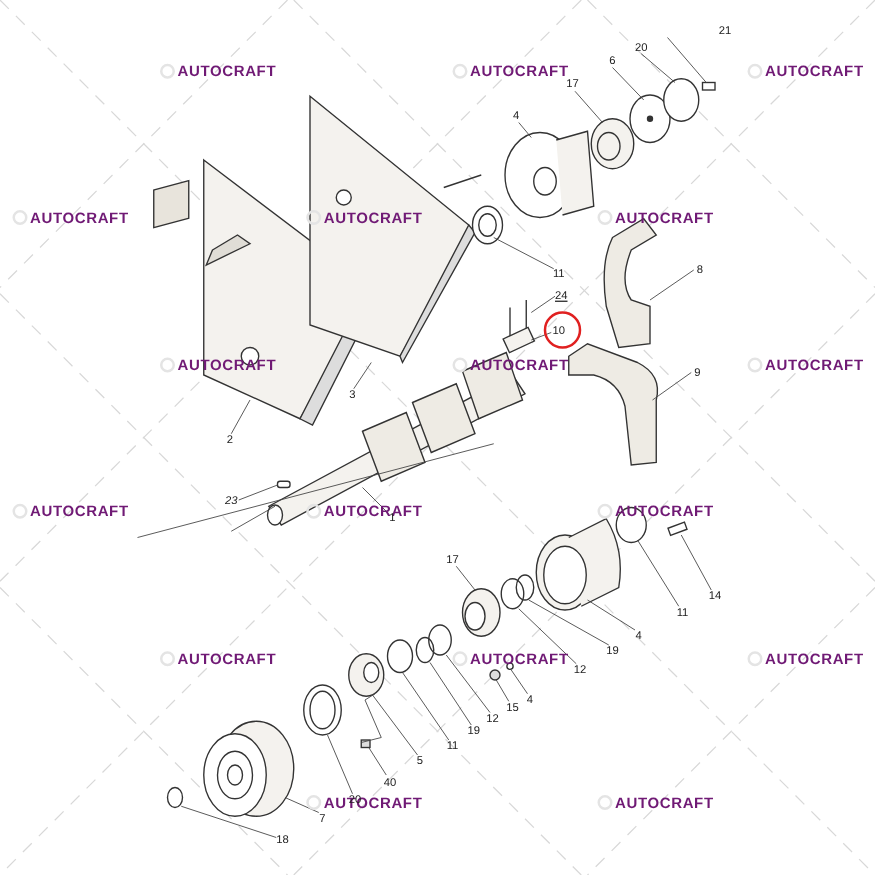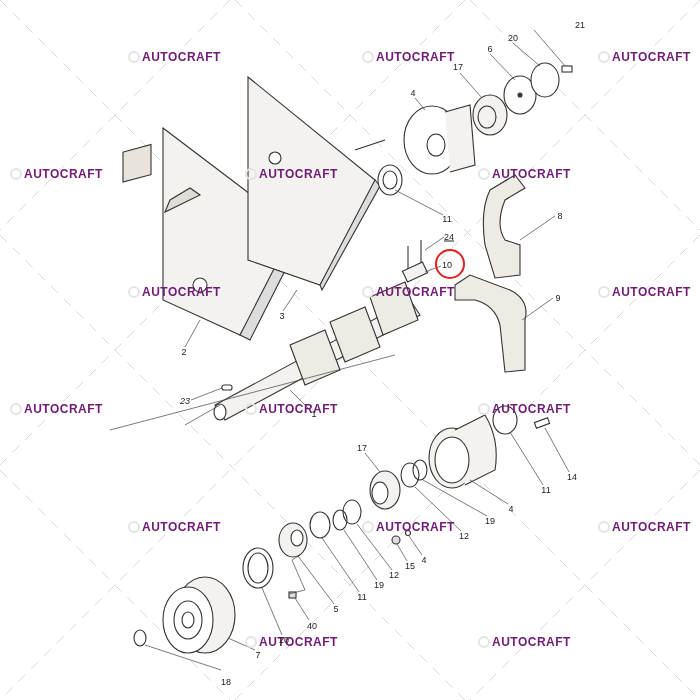--- a/index.html
+++ b/index.html
@@ -263,16 +263,16 @@
       <span class="callout" style="left: 464px; top: 536px;">12</span>
       <span class="callout" style="left: 424px; top: 560px;">4</span>
       <span class="callout" style="left: 410px; top: 566px; text-align: center;">15</span>
       <span class="callout" style="left: 394px; top: 575px;">12</span>
       <span class="callout" style="left: 379px; top: 585px;">19</span>
       <span class="callout" style="left: 362px; top: 597px;">11</span>
       <span class="callout" style="left: 336px; top: 609px;">5</span>
       <span class="callout" style="left: 312px; top: 626px;">40</span>
       <span class="callout" style="left: 284px; top: 640px;">20</span>
       <span class="callout" style="left: 258px; top: 655px;">7</span>
-      <span class="callout" style="left: 226px; top: 672px; margin-top: 10px;">18</span>
+      <span class="callout" style="left: 226px; top: 672px;">18</span>
     </div>
   <div id="highlight" class="highlight" style="left: 435px; top: 249px; width: 30px; height: 30px; border-color: rgb(224, 32, 32);"></div>
 </div>
 
 </body></html>

